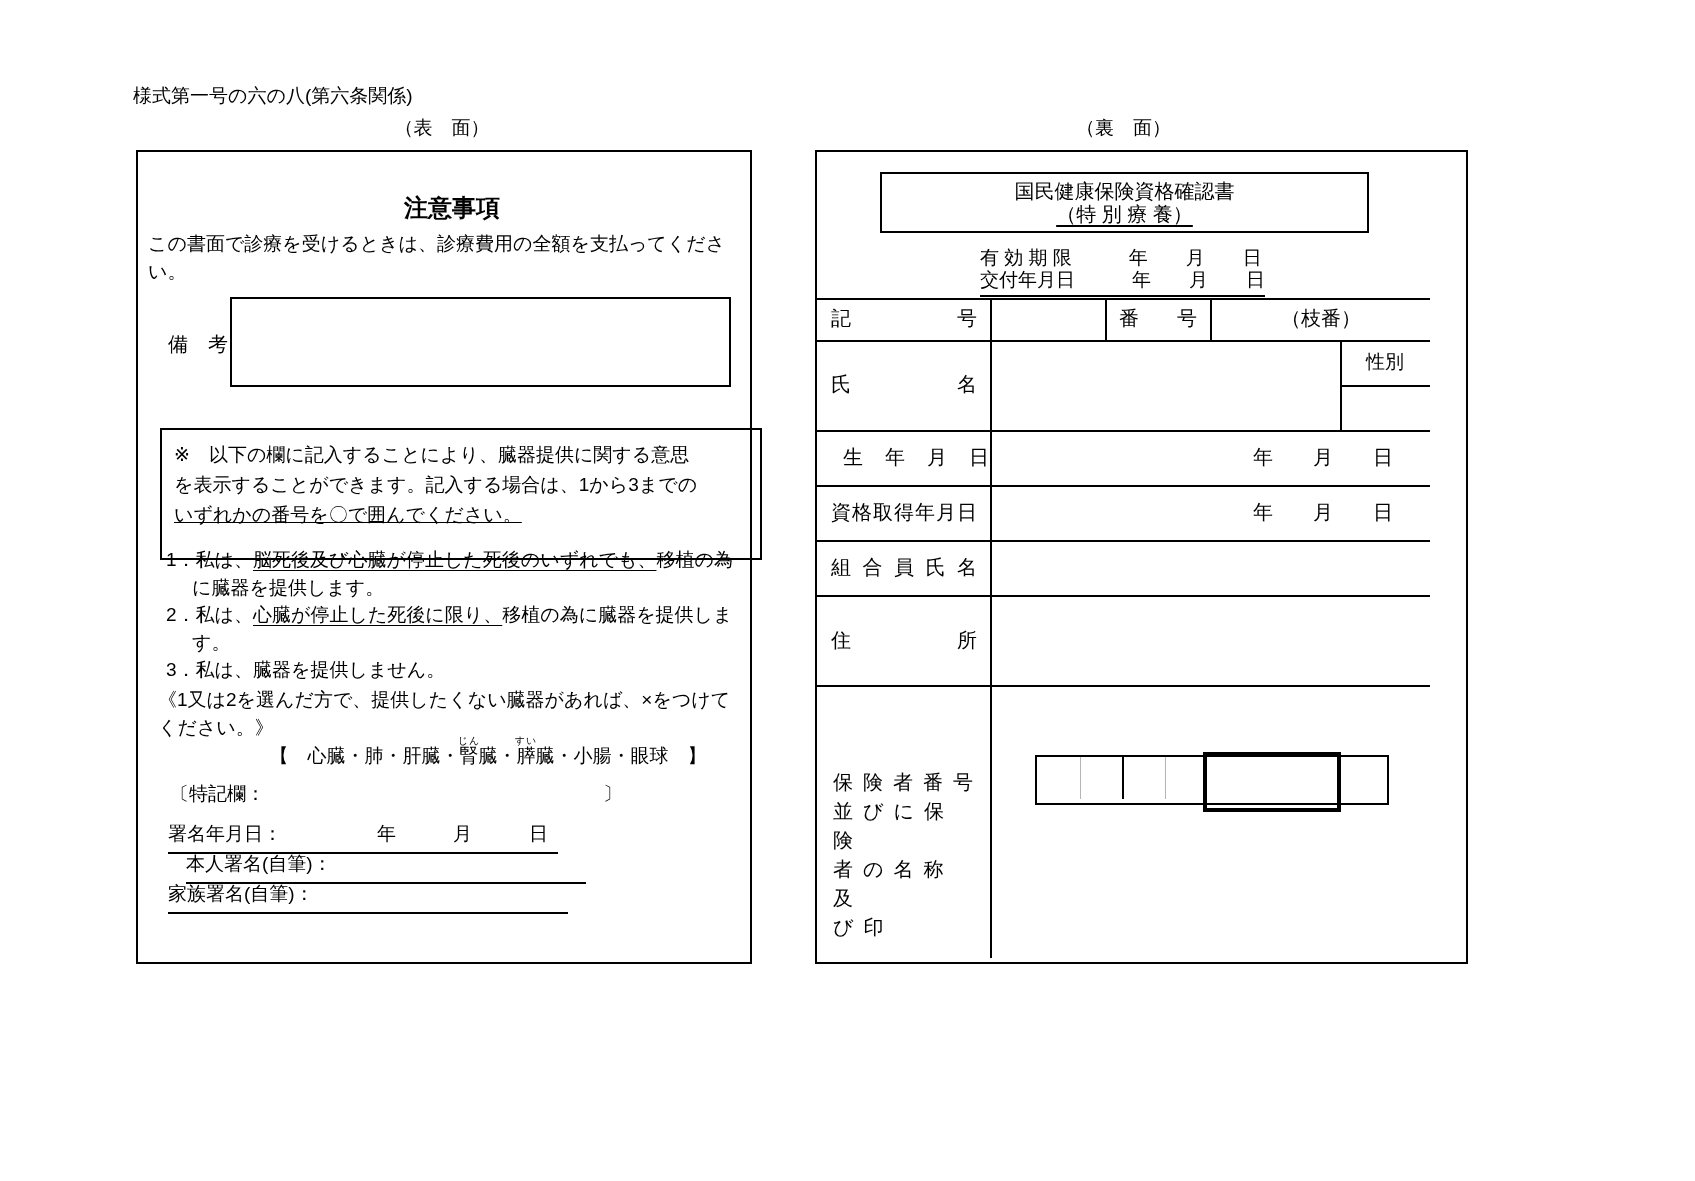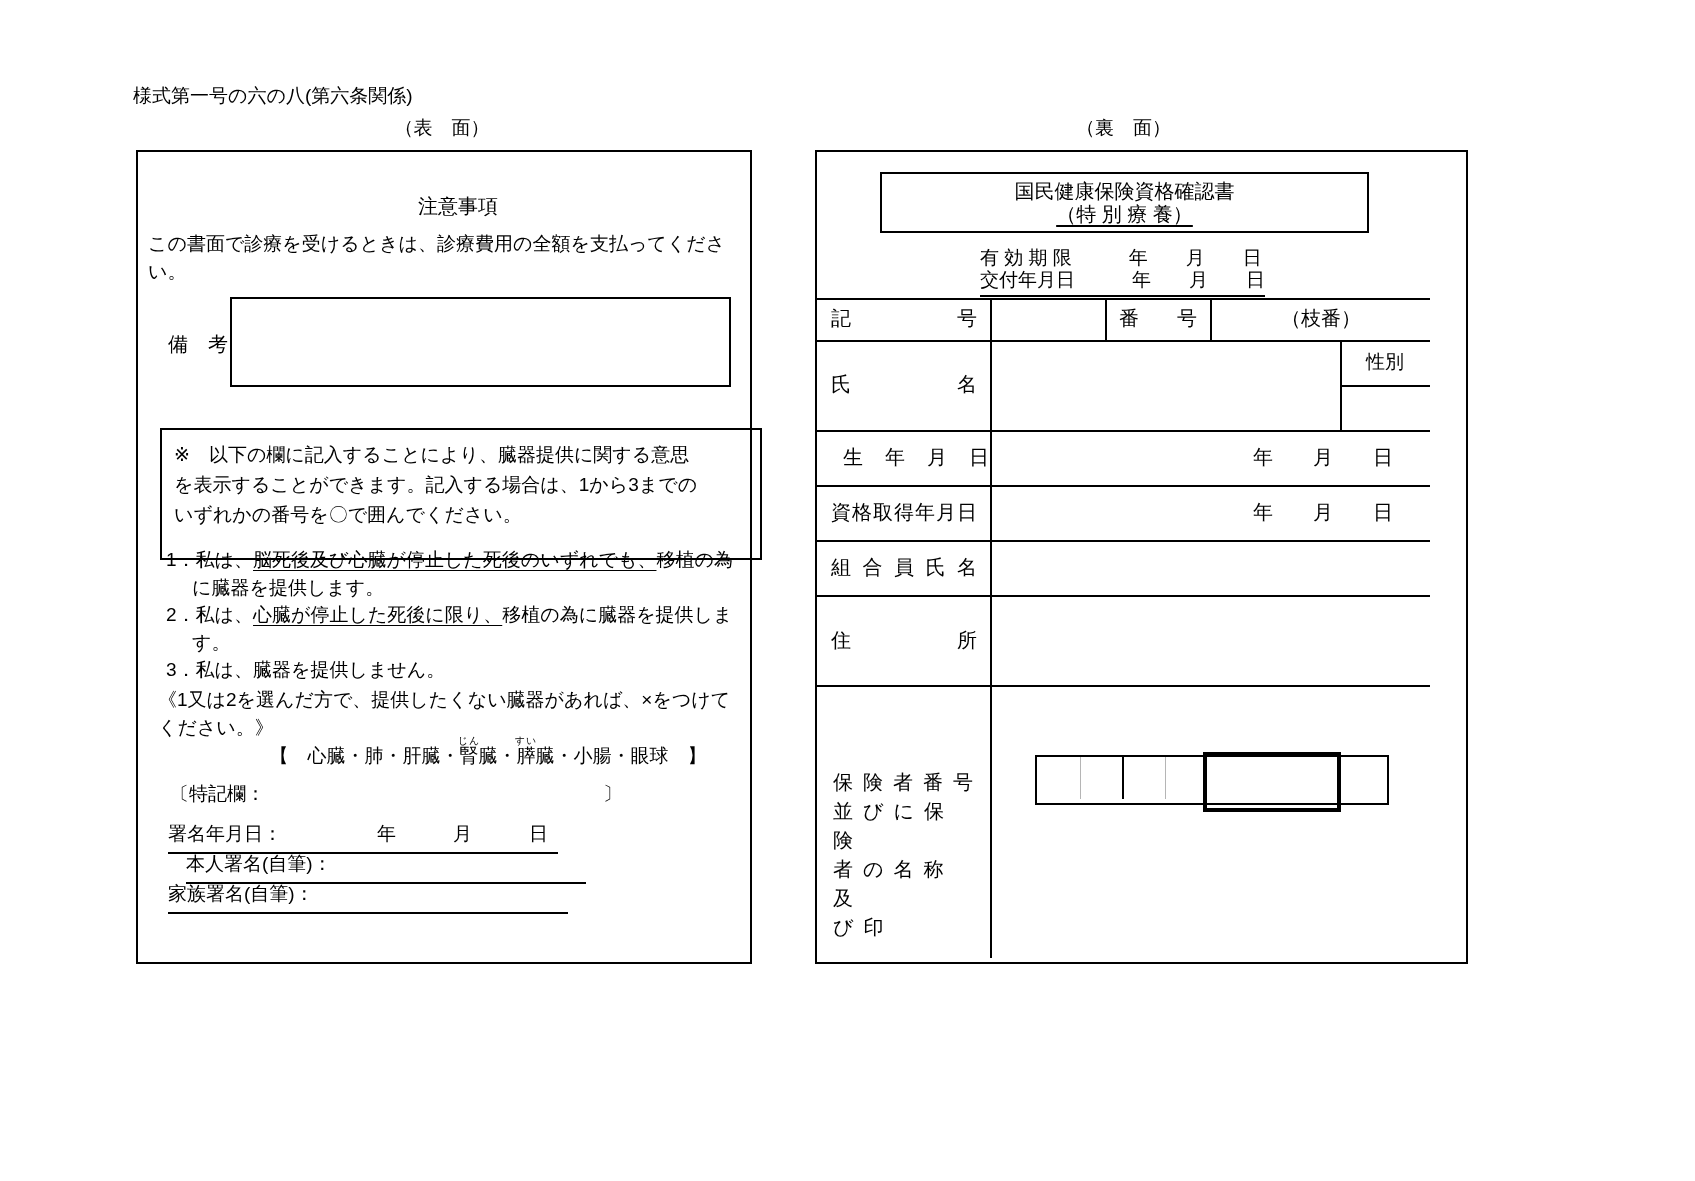--- a/index.html
+++ b/index.html
@@ -22,31 +22,31 @@
 <body>
 
 <div class="canvas">
 
   <div class="abs" style="left:133px;top:86px;">様式第一号の六の八(第六条関係)</div>
   <div class="abs center" style="left:136px;top:118px;width:612px;">（表　面）</div>
   <div class="abs center" style="left:815px;top:118px;width:617px;">（裏　面）</div>
 
   <div class="panel" style="left:136px;top:150px;width:612px;height:810px;">
 
-    <div class="abs center" style="left:14px;top:44px;width:100%;font-size:20px;">注意事項</div>
+    <div class="abs center" style="left:8px;top:44px;width:100%;font-size:24px;font-weight:bold;">注意事項</div>
 
     <div class="abs para" style="left:10px;top:78px;width:596px;">この書面で診療を受けるときは、診療費用の全額を支払ってください。</div>
 
     <div class="abs" style="left:30px;top:182px;font-size:20px;">備　考</div>
     <div class="abs" style="left:92px;top:145px;width:497px;height:86px;border:2px solid #000;"></div>
 
     <div class="abs" style="left:22px;top:276px;width:574px;height:108px;border:2px solid #000;padding:10px 12px;">
       <div style="line-height:30px;">※　以下の欄に記入することにより、臓器提供に関する意思</div>
       <div style="line-height:30px;">を表示することができます。記入する場合は、1から3までの</div>
-      <div style="line-height:30px;">いずれかの番号を〇で囲んでください。</div>
+      <div style="line-height:30px;text-decoration:underline;">いずれかの番号を〇で囲んでください。</div>
     </div>
 
     <div class="abs" style="left:28px;top:394px;width:582px;">
       <div class="para hang"><span>1．私は、</span><span class="uline">脳死後及び心臓が停止した死後のいずれでも、</span><span>移植の為に臓器を提供します。</span></div>
       <div class="para hang"><span>2．私は、</span><span class="uline">心臓が停止した死後に限り、</span><span>移植の為に臓器を提供します。</span></div>
       <div class="para hang"><span>3．私は、臓器を提供しません。</span></div>
     </div>
 
     <div class="abs para" style="left:20px;top:534px;width:590px;">《1又は2を選んだ方で、提供したくない臓器があれば、×をつけてください。》</div>
 

